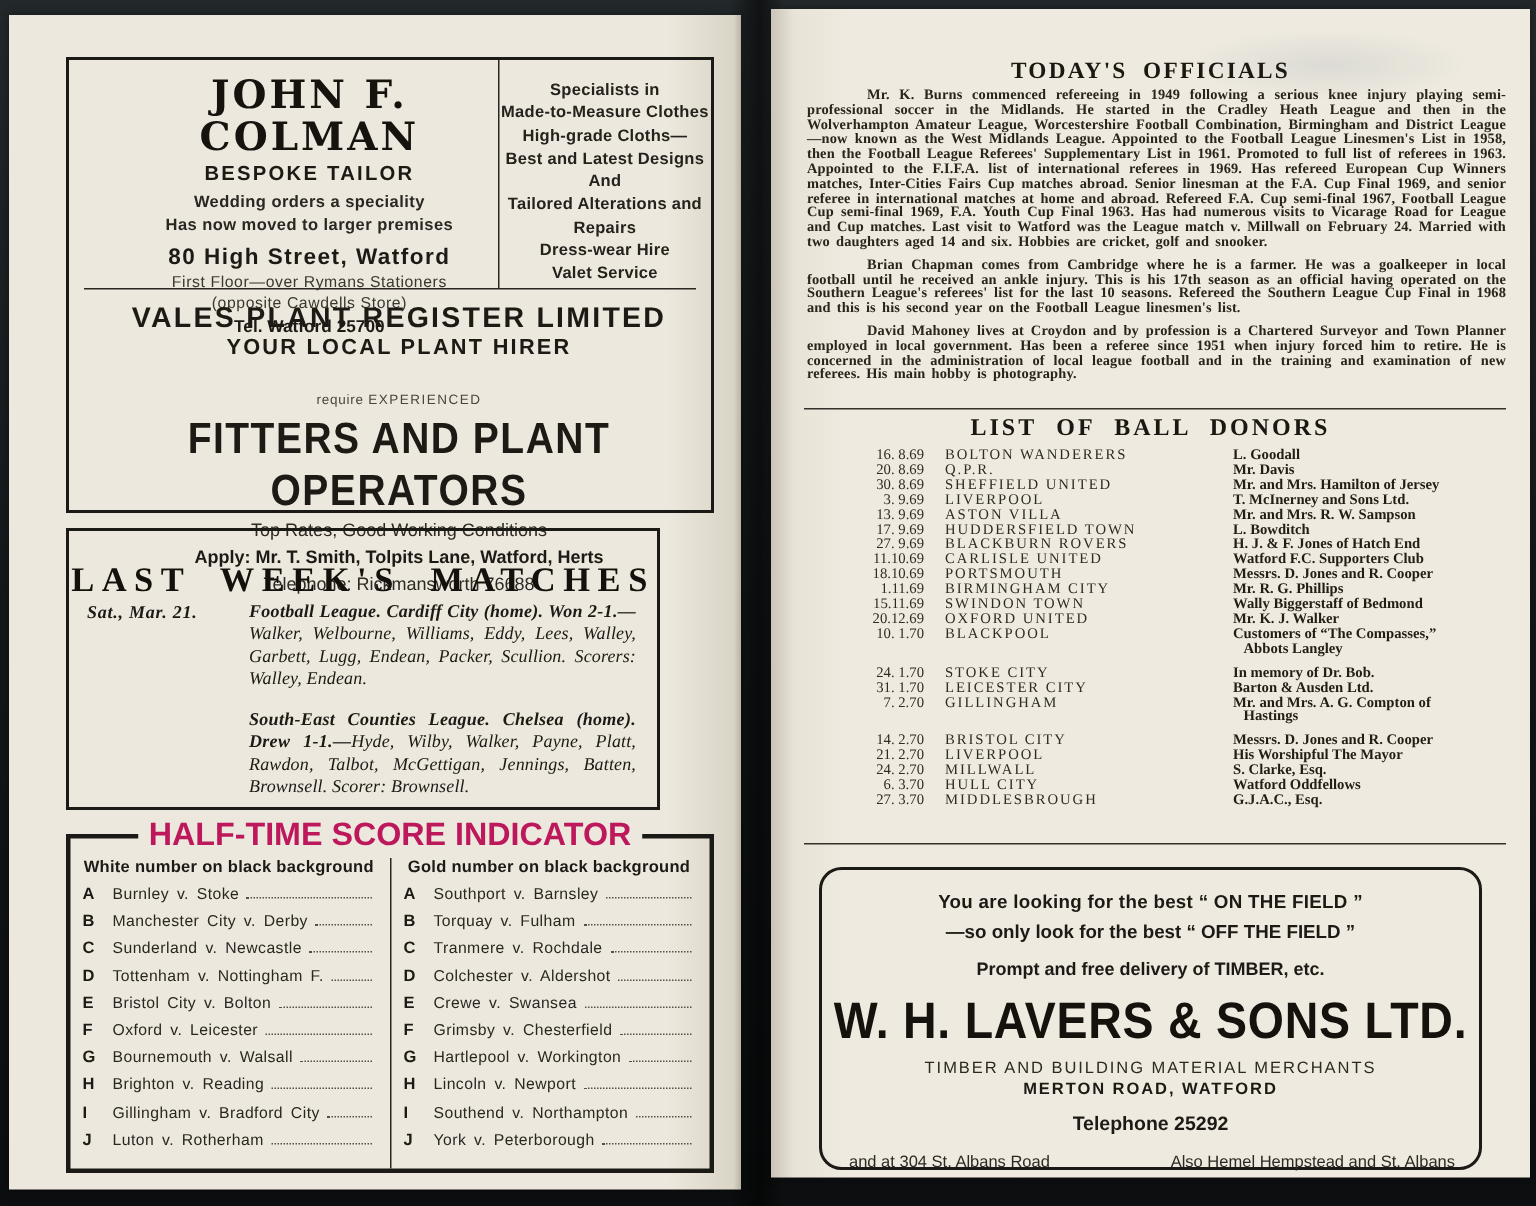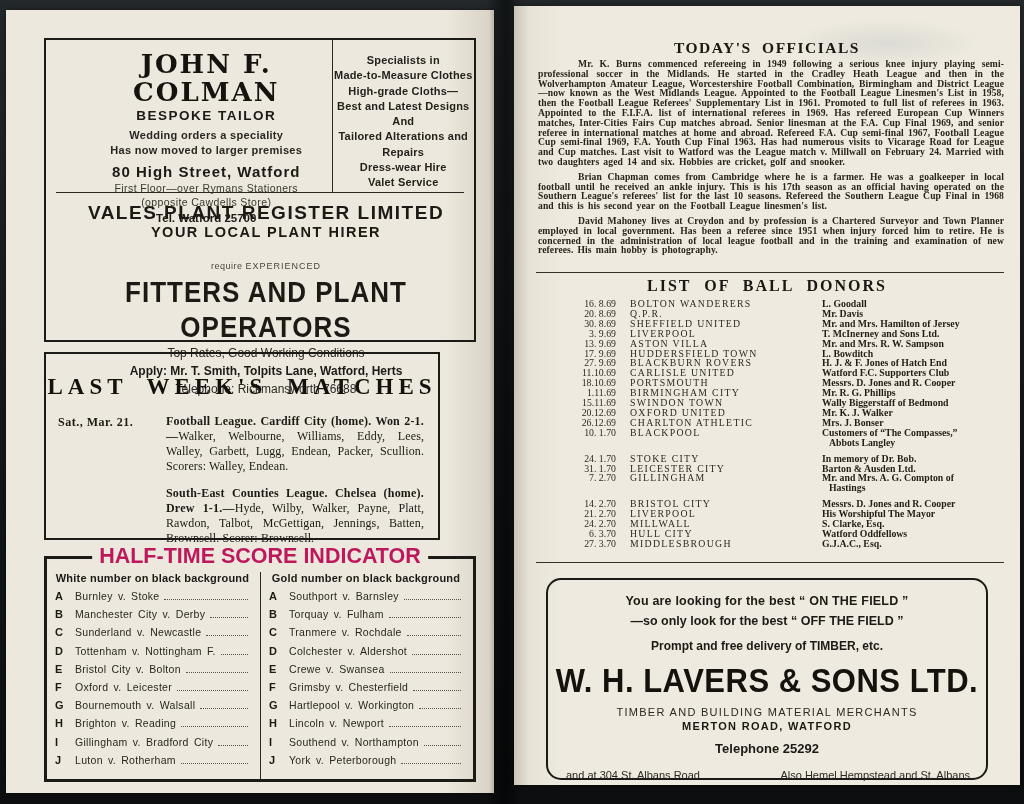--- a/index.html
+++ b/index.html
@@ -39,21 +39,21 @@
   .vales-req{font-size:9px;color:#4a463d;margin-top:21px;letter-spacing:.5px;}
   .vales-req .caps{letter-spacing:1px;}
   .vales-headline{font-size:26px;font-weight:bold;letter-spacing:1px;margin-top:4px;transform:scaleY(1.12);transform-origin:top;}
   .vales-line1{font-size:12px;color:#2c2923;margin-top:9px;}
   .vales-line2{font-size:12px;font-weight:bold;margin-top:4px;}
   .vales-line3{font-size:12px;color:#2c2923;margin-top:4px;}
 
   
   .matches-box{left:38px;top:342px;width:396px;height:188px;font-family:"Liberation Serif",serif;}
   .matches-title{text-align:center;font-family:"Liberation Serif",serif;font-weight:bold;font-size:23px;letter-spacing:5px;word-spacing:9px;margin-top:20px;color:#14110d;}
-  .match-row{display:flex;margin-top:14px;padding:0 14px 0 12px;}
+  .match-row{display:flex;padding:0 14px 0 12px;font-style:italic;}
   .match-date{width:108px;font-weight:bold;font-size:12px;letter-spacing:.5px;padding-top:1px;}
   .match-texts{flex:1;}
   .match-para{font-size:12px;line-height:15px;text-align:justify;margin:0 0 12px 0;letter-spacing:.1px;}
   .match-para b{letter-spacing:.2px;}
 
   
   .halftime-box{left:38px;top:546px;width:432px;height:226px;border-width:3px;}
   .ht-title{position:absolute;top:-15px;left:50%;transform:translateX(-50%);background:#ece8dd;padding:0 7px;white-space:nowrap;
     font-size:21.5px;font-weight:bold;letter-spacing:0;color:#be185d;}
   .ht-cols{display:flex;height:100%;padding-top:13px;box-sizing:border-box;}
@@ -354,27 +354,20 @@
           </div>
         </div>
         <div class="donor-row">
           <span class="donor-date">20.12.69</span>
           <span class="donor-club">OXFORD UNITED</span>
           <div>
             <div class="donor-name">Mr. K. J. Walker</div>
           </div>
         </div>
         <div class="donor-row">
-          <span class="donor-date">26.12.69</span>
-          <span class="donor-club">CHARLTON ATHLETIC</span>
-          <div>
-            <div class="donor-name">Mrs. J. Bonser</div>
-          </div>
-        </div>
-        <div class="donor-row">
           <span class="donor-date">10. 1.70</span>
           <span class="donor-club">BLACKPOOL</span>
           <div>
             <div class="donor-name">Customers of “The Compasses,”</div>
             <div class="donor-cont">Abbots Langley</div>
           </div>
         </div>
         <div class="donor-row gap">
           <span class="donor-date">24. 1.70</span>
           <span class="donor-club">STOKE CITY</span>

